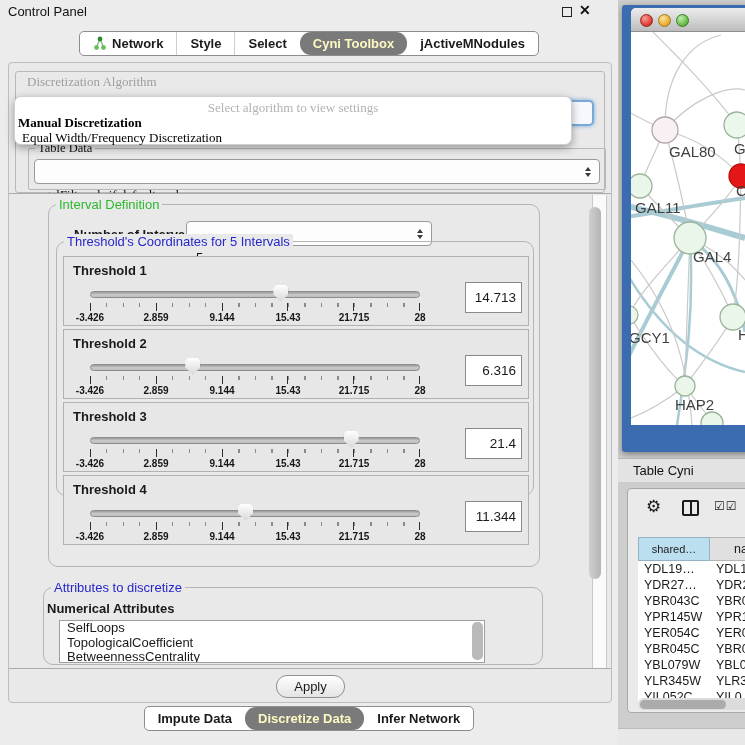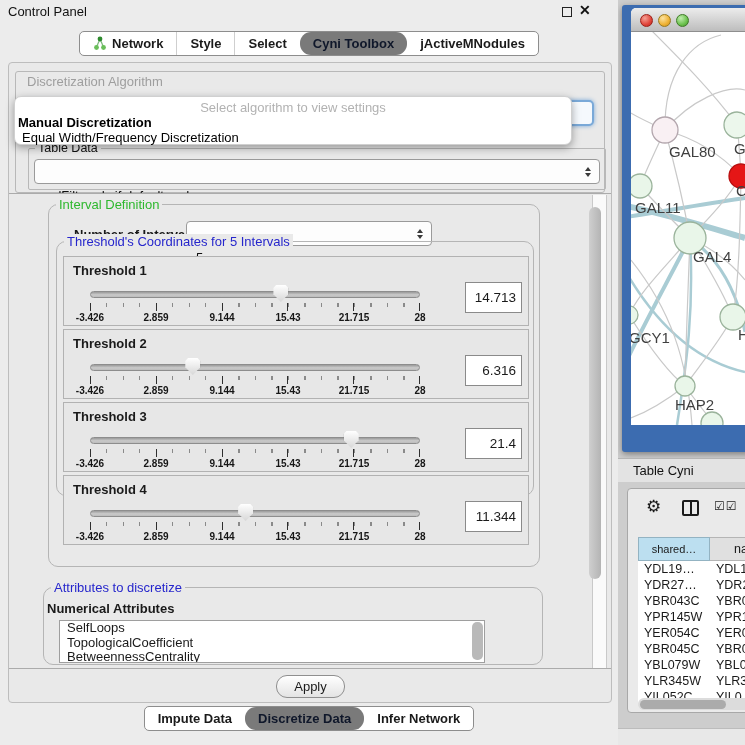--- a/index.html
+++ b/index.html
@@ -10,28 +10,28 @@
   
   #control-panel { position:absolute; left:0; top:0; width:618px; height:745px; background:#ececec;padding-left:9px; }
   .cp-titlebar { position:absolute; left:0; top:0; width:100%; height:22px; }
   .cp-title { position:absolute; left:8px; top:4px; font-size:13px; color:#111; }
   .float-btn { position:absolute; left:562px; top:7px; width:10px; height:10px; border:1.6px solid #222; background:transparent; }
   .close-btn { position:absolute; left:579px; top:2px; font-size:14px; font-weight:bold; color:#111; }
 
   .tabbar { display:flex; height:25px; background:#fff; border:1px solid #8d8d8d; border-radius:5px; overflow:hidden; }
   .tab { padding:0 13px; line-height:23px; font-size:13px; font-weight:bold; color:#1a1a1a; border-left:1px solid #cfcfcf; white-space:nowrap; display:flex; align-items:center; gap:5px; }
   .tab:first-child { border-left:none; }
-  .tab.selected { background:#7a7a7a; color:#0f172a; border-left:none;border-radius:11px; }
+  .tab.selected { background:#7a7a7a; color:#fef9c3; border-left:none;border-radius:11px; }
   .tab.selected + .tab { border-left:none; }
   #top-tabs { position:absolute; top:31px; left:0; width:618px; display:flex; justify-content:center; }
   #bottom-tabs { position:absolute; top:706px; left:0; width:618px; display:flex; justify-content:center; }
 
   .outer-panel { position:absolute; left:8px; top:62px; width:604px; height:641px; background:#e9e9e9; border:1px solid #bdbdbd; border-radius:4px; }
 
-  .algo-group { position:absolute; left:6px; top:8px; width:590px; height:122px; border:1px solid #b8b8b8; border-radius:3px; }
+  .algo-group { position:absolute; left:6px; top:8px; width:590px; height:122px; border:1px solid #b8b8b8; border-radius:3px;font-family:Liberation Serif, serif; }
   .algo-group-title { position:absolute; left:8px; top:2px; font-size:13px; color:#9e9e9e; background:#e9e9e9; padding:0 3px; }
   .algo-combo { position:absolute; left:6px; top:28px; width:572px; height:26px; background:#f5f9fd; border:2px solid #7aa9d8; border-radius:5px; box-shadow:0 0 4px #7aa9d8; z-index:5; }
 
   .popup { position:absolute; left:-2px; top:24px; width:558px; height:49px; background:#ffffff; border:1px solid #d0d0d0; border-radius:7px; box-shadow:0 3px 9px rgba(0,0,0,0.35); z-index:50; }
   .popup-placeholder { position:absolute; left:0; top:3px; width:100%; text-align:center; font-size:13px; color:#b2b2b2; }
   .popup-item1 { position:absolute; left:3px; top:18px; font-size:13px; font-weight:bold; color:#000; }
   .popup-item2 { position:absolute; left:7px; top:33px; font-size:13px; color:#000; }
 
   .tabledata-group { position:absolute; left:12px; top:76px; width:578px; height:42px; border:1px solid #b8b8b8; border-radius:2px; }
   .tabledata-label { position:absolute; left:6px; top:-8px; font-size:12.5px; color:#111; background:#e9e9e9; padding:0 3px; }

